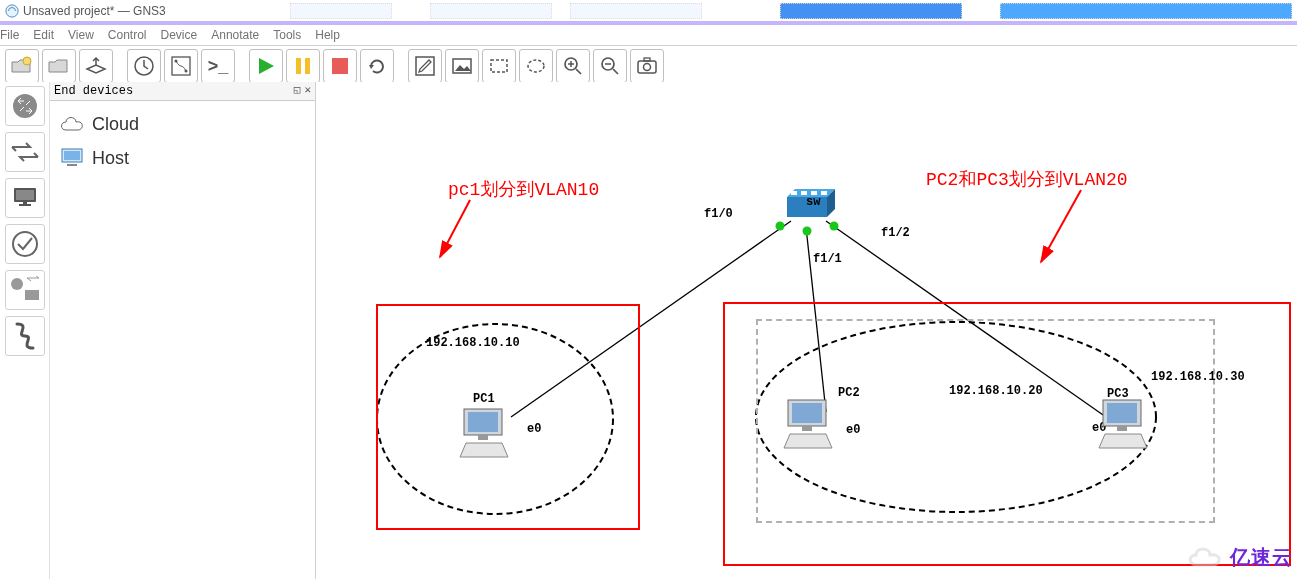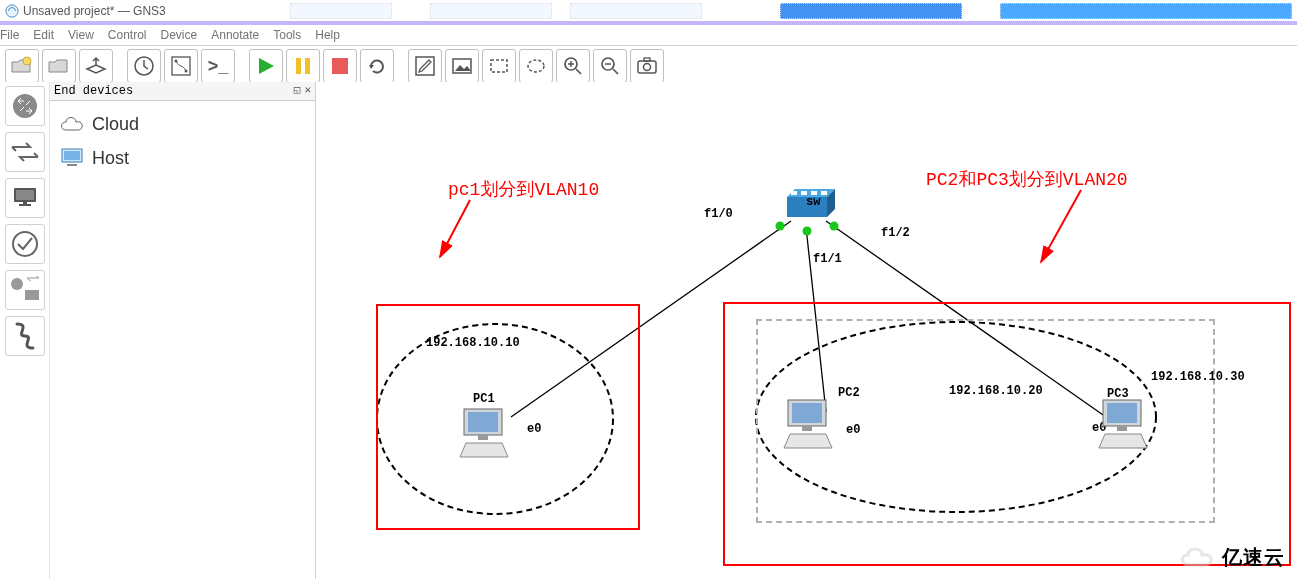--- a/index.html
+++ b/index.html
@@ -175,23 +175,23 @@
   .ann { position: absolute; font-family: "SimSun","NSimSun","Courier New",monospace; white-space: nowrap; }
   .red-text { color: #ff0000; font-size: 18px; }
   .mono { font-family: "Courier New", monospace; font-size: 12px; font-weight: bold; color: #000; }
 
   .red-box { position: absolute; border: 2px solid #ff0000; }
   .grey-box { position: absolute; border: 2px dashed #b0b0b0; }
 
   
   .watermark {
     position: absolute;
-    right: 12px;
+    right: 4px;
     bottom: 8px;
-    color: #000000;
+    color: #6d28d9;
     display: flex;
     align-items: center;
     gap: 6px;
     font-size: 20px;
     font-weight: bold;
     letter-spacing: 1px;
   }
   .watermark svg { opacity: 0.5; }
 
   svg.topo { position: absolute; left: 0; top: 0; }

